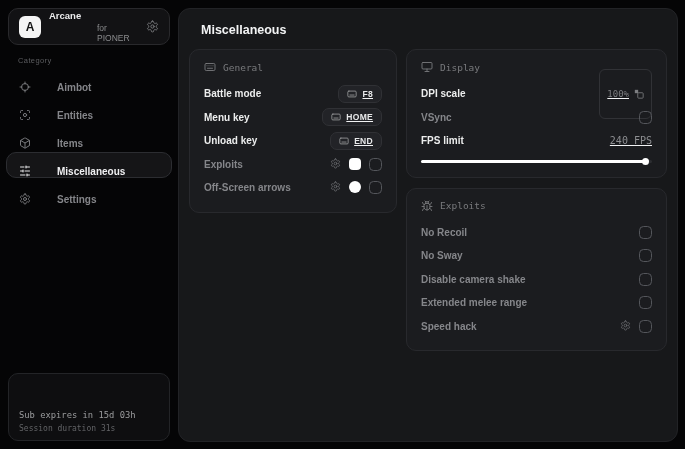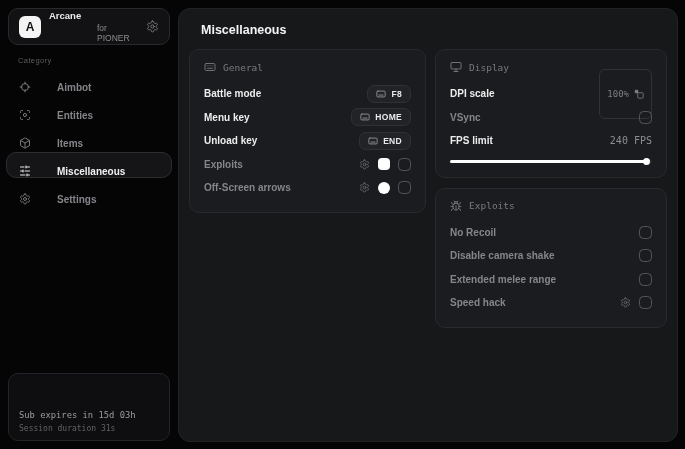--- a/index.html
+++ b/index.html
@@ -50,38 +50,38 @@
   .footer-line1 { font-size:8.8px; color:#9b9c9e;margin-top:28px; }
   .footer-line2 { font-size:8px; color:#626366; margin-top:4px; }
 
   
   .main {
     position:absolute; left:178px; top:8px; right:7px; bottom:7px;
     background:#17181a; border:1px solid #222326; border-radius:12px;
   }
   .page-title { font-size:12.5px; font-weight:bold; color:#f3f4f5; padding:14px 0 12px 22px; }
   .columns { display:flex; gap:9px; padding:0 10px; align-items:flex-start; }
-  .col-left { width:237px; flex:0 0 auto; }
+  .col-left { width:208px; flex:0 0 auto; }
   .col-right { flex:1; display:flex; flex-direction:column; gap:10px; }
 
   .card {
     background:#1b1c1f; border:1px solid #28292d; border-radius:10px;
     padding:11px 14px 12px;
   }
   .card-head {
     display:flex; align-items:center; gap:7px; color:#797a7d;
     font-family:"DejaVu Sans Mono", monospace; font-size:9.5px;
     margin-bottom:9px;
   }
   .row {
     display:flex; align-items:center; height:23.5px;
   }
   .row-label { font-size:10px; font-weight:600; color:#eceded; }
   .row-label.dim { color:#85868a; font-weight:600; }
-  .row-right { margin-left:auto; display:flex; align-items:center; gap:8px; }
+  .row-right { margin-left:auto; display:flex; align-items:flex-start; gap:8px;text-decoration:underline; }
 
   .keybind {
     display:inline-flex; align-items:center; gap:5px;
     background:#222327; border:1px solid #303135; border-radius:7px;
     padding:3px 8px; cursor:pointer;
   }
   .keybind .klabel { font-size:8.5px; font-weight:bold; color:#e8e9ea; letter-spacing:.3px; }
   .keybind .kico { color:#9b9c9e; }
 
   .checkbox {
@@ -341,20 +341,26 @@
             <span>Exploits</span>
           </div>
 
           <div class="row">
             <span class="row-label dim">No Recoil</span>
             <span class="row-right">
                 <span class="checkbox"></span>
               </span>
           </div>
           <div class="row">
+            <span class="row-label dim">No Sway</span>
+            <span class="row-right">
+                <span class="checkbox"></span>
+              </span>
+          </div>
+          <div class="row">
             <span class="row-label dim">Disable camera shake</span>
             <span class="row-right">
                 <span class="checkbox"></span>
               </span>
           </div>
           <div class="row">
             <span class="row-label dim">Extended melee range</span>
             <span class="row-right">
                 <span class="checkbox"></span>
               </span>

